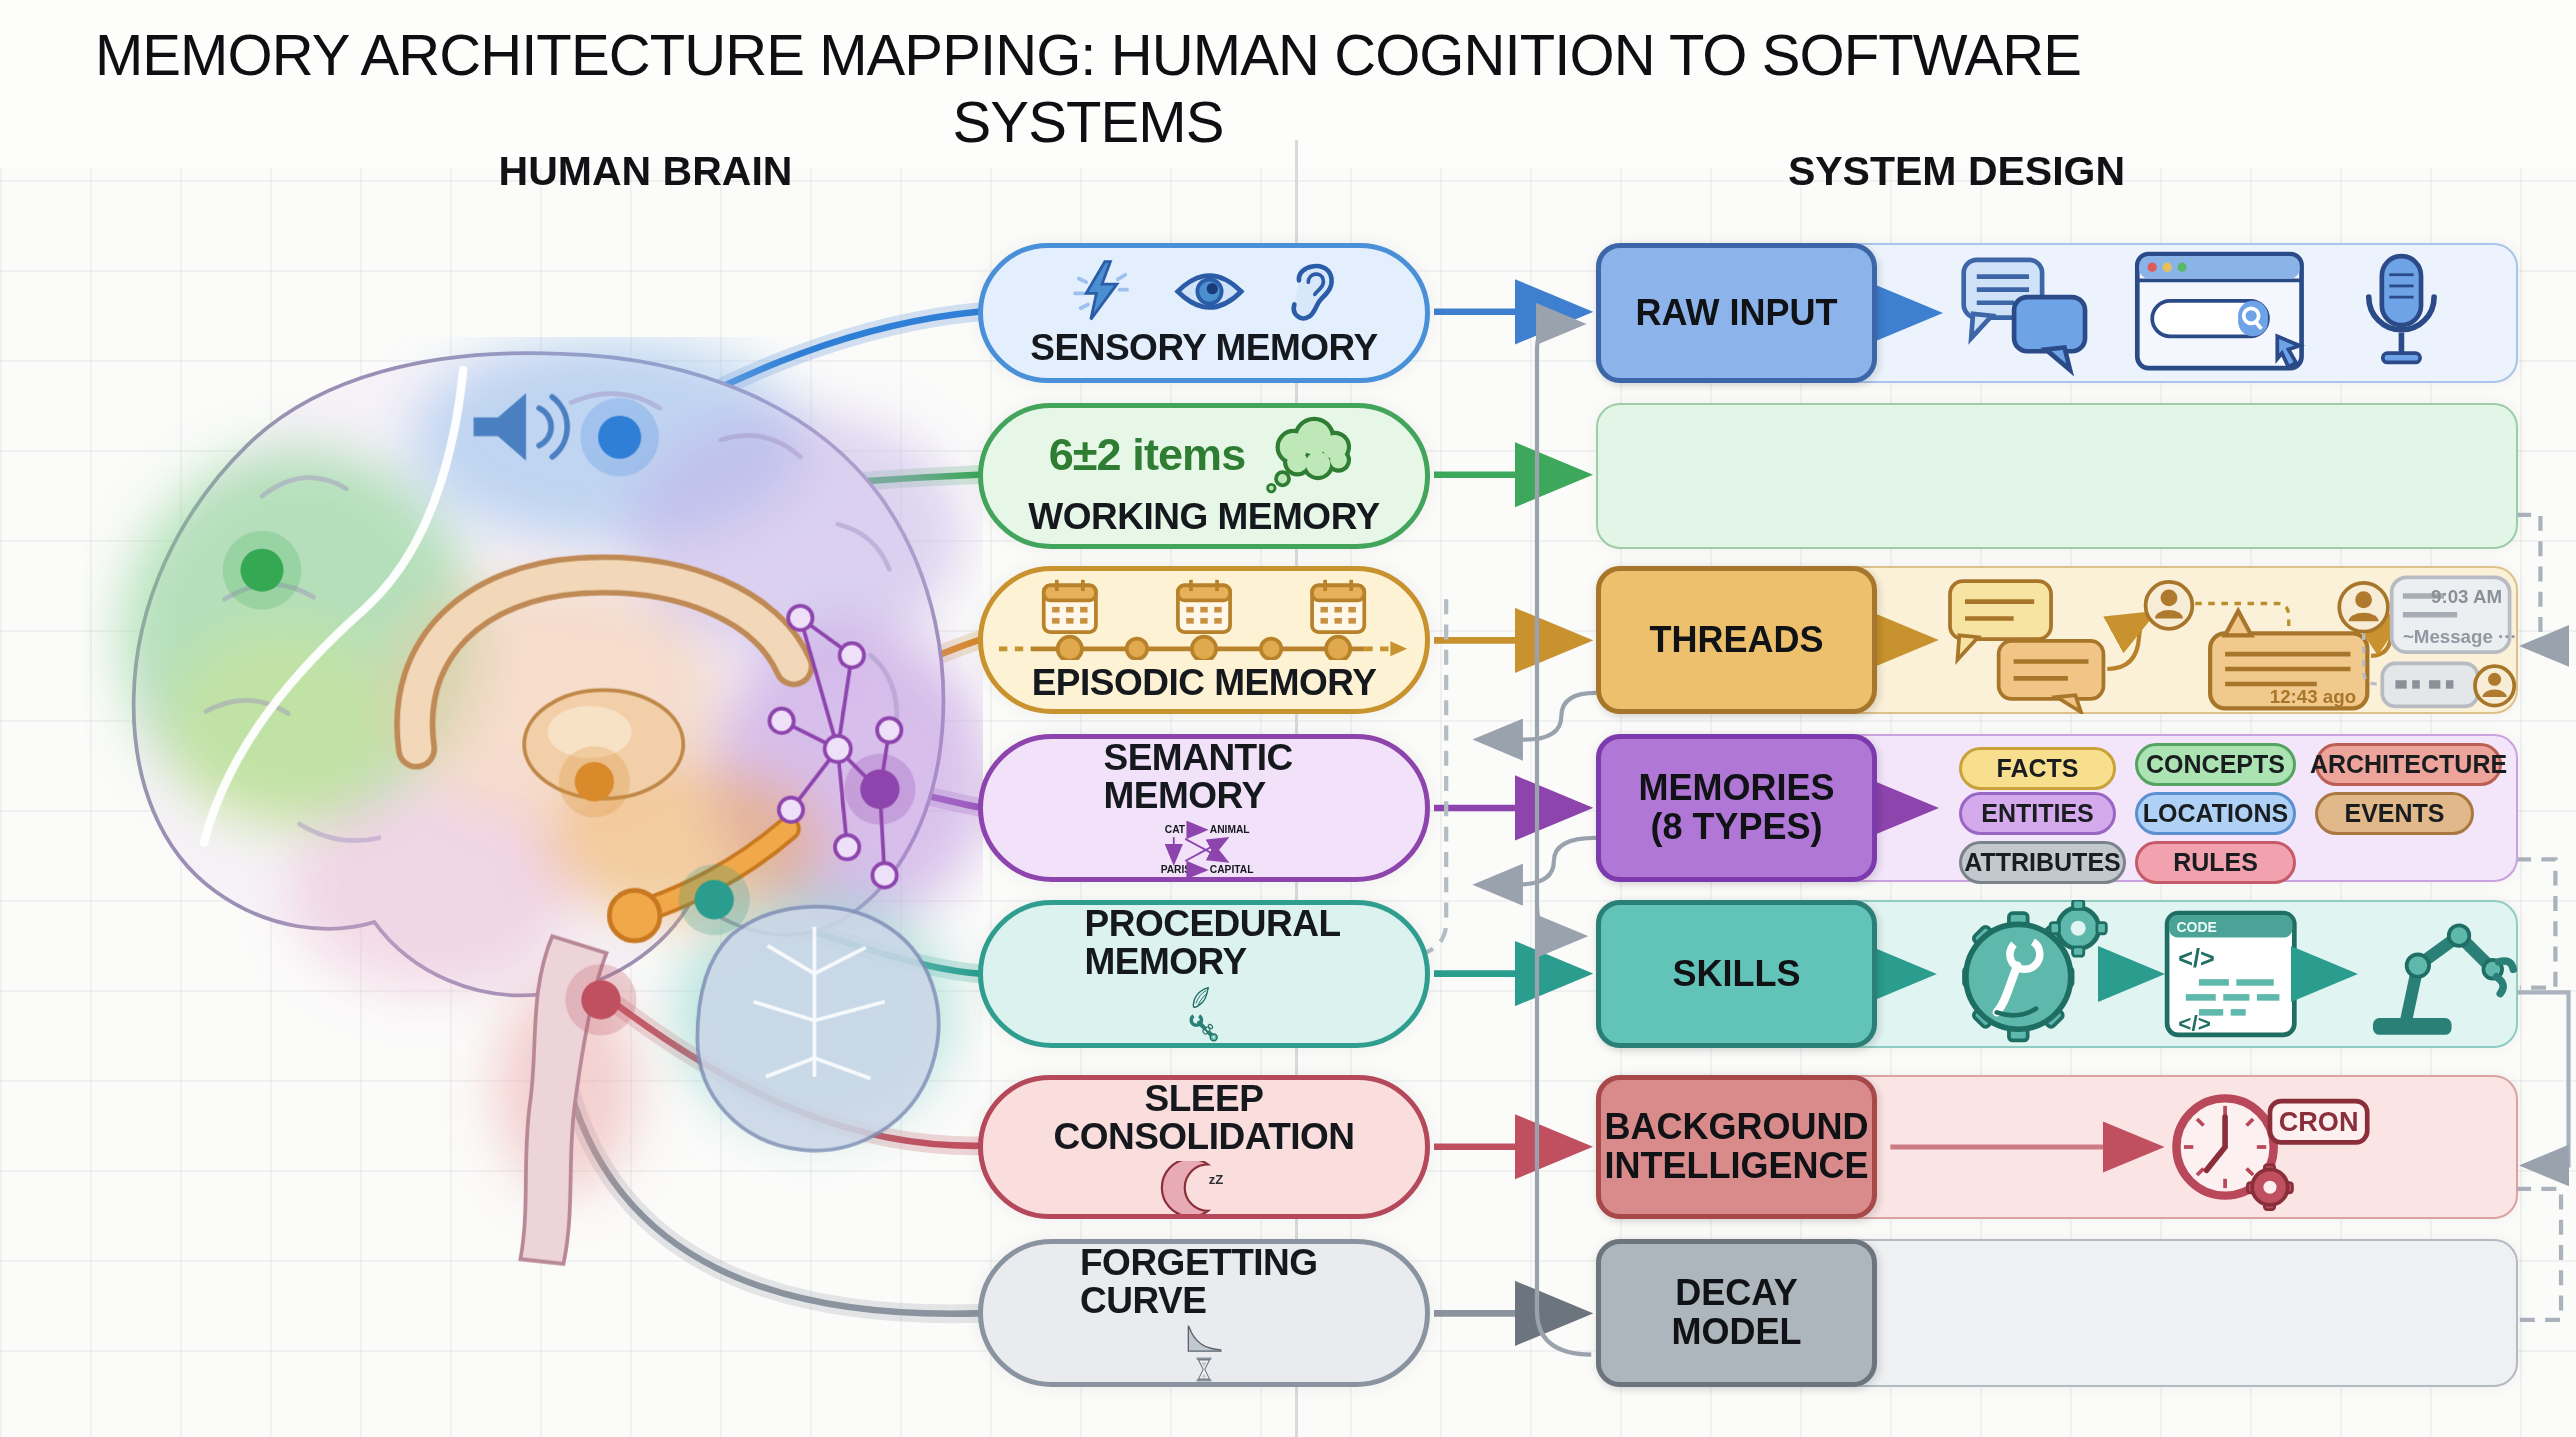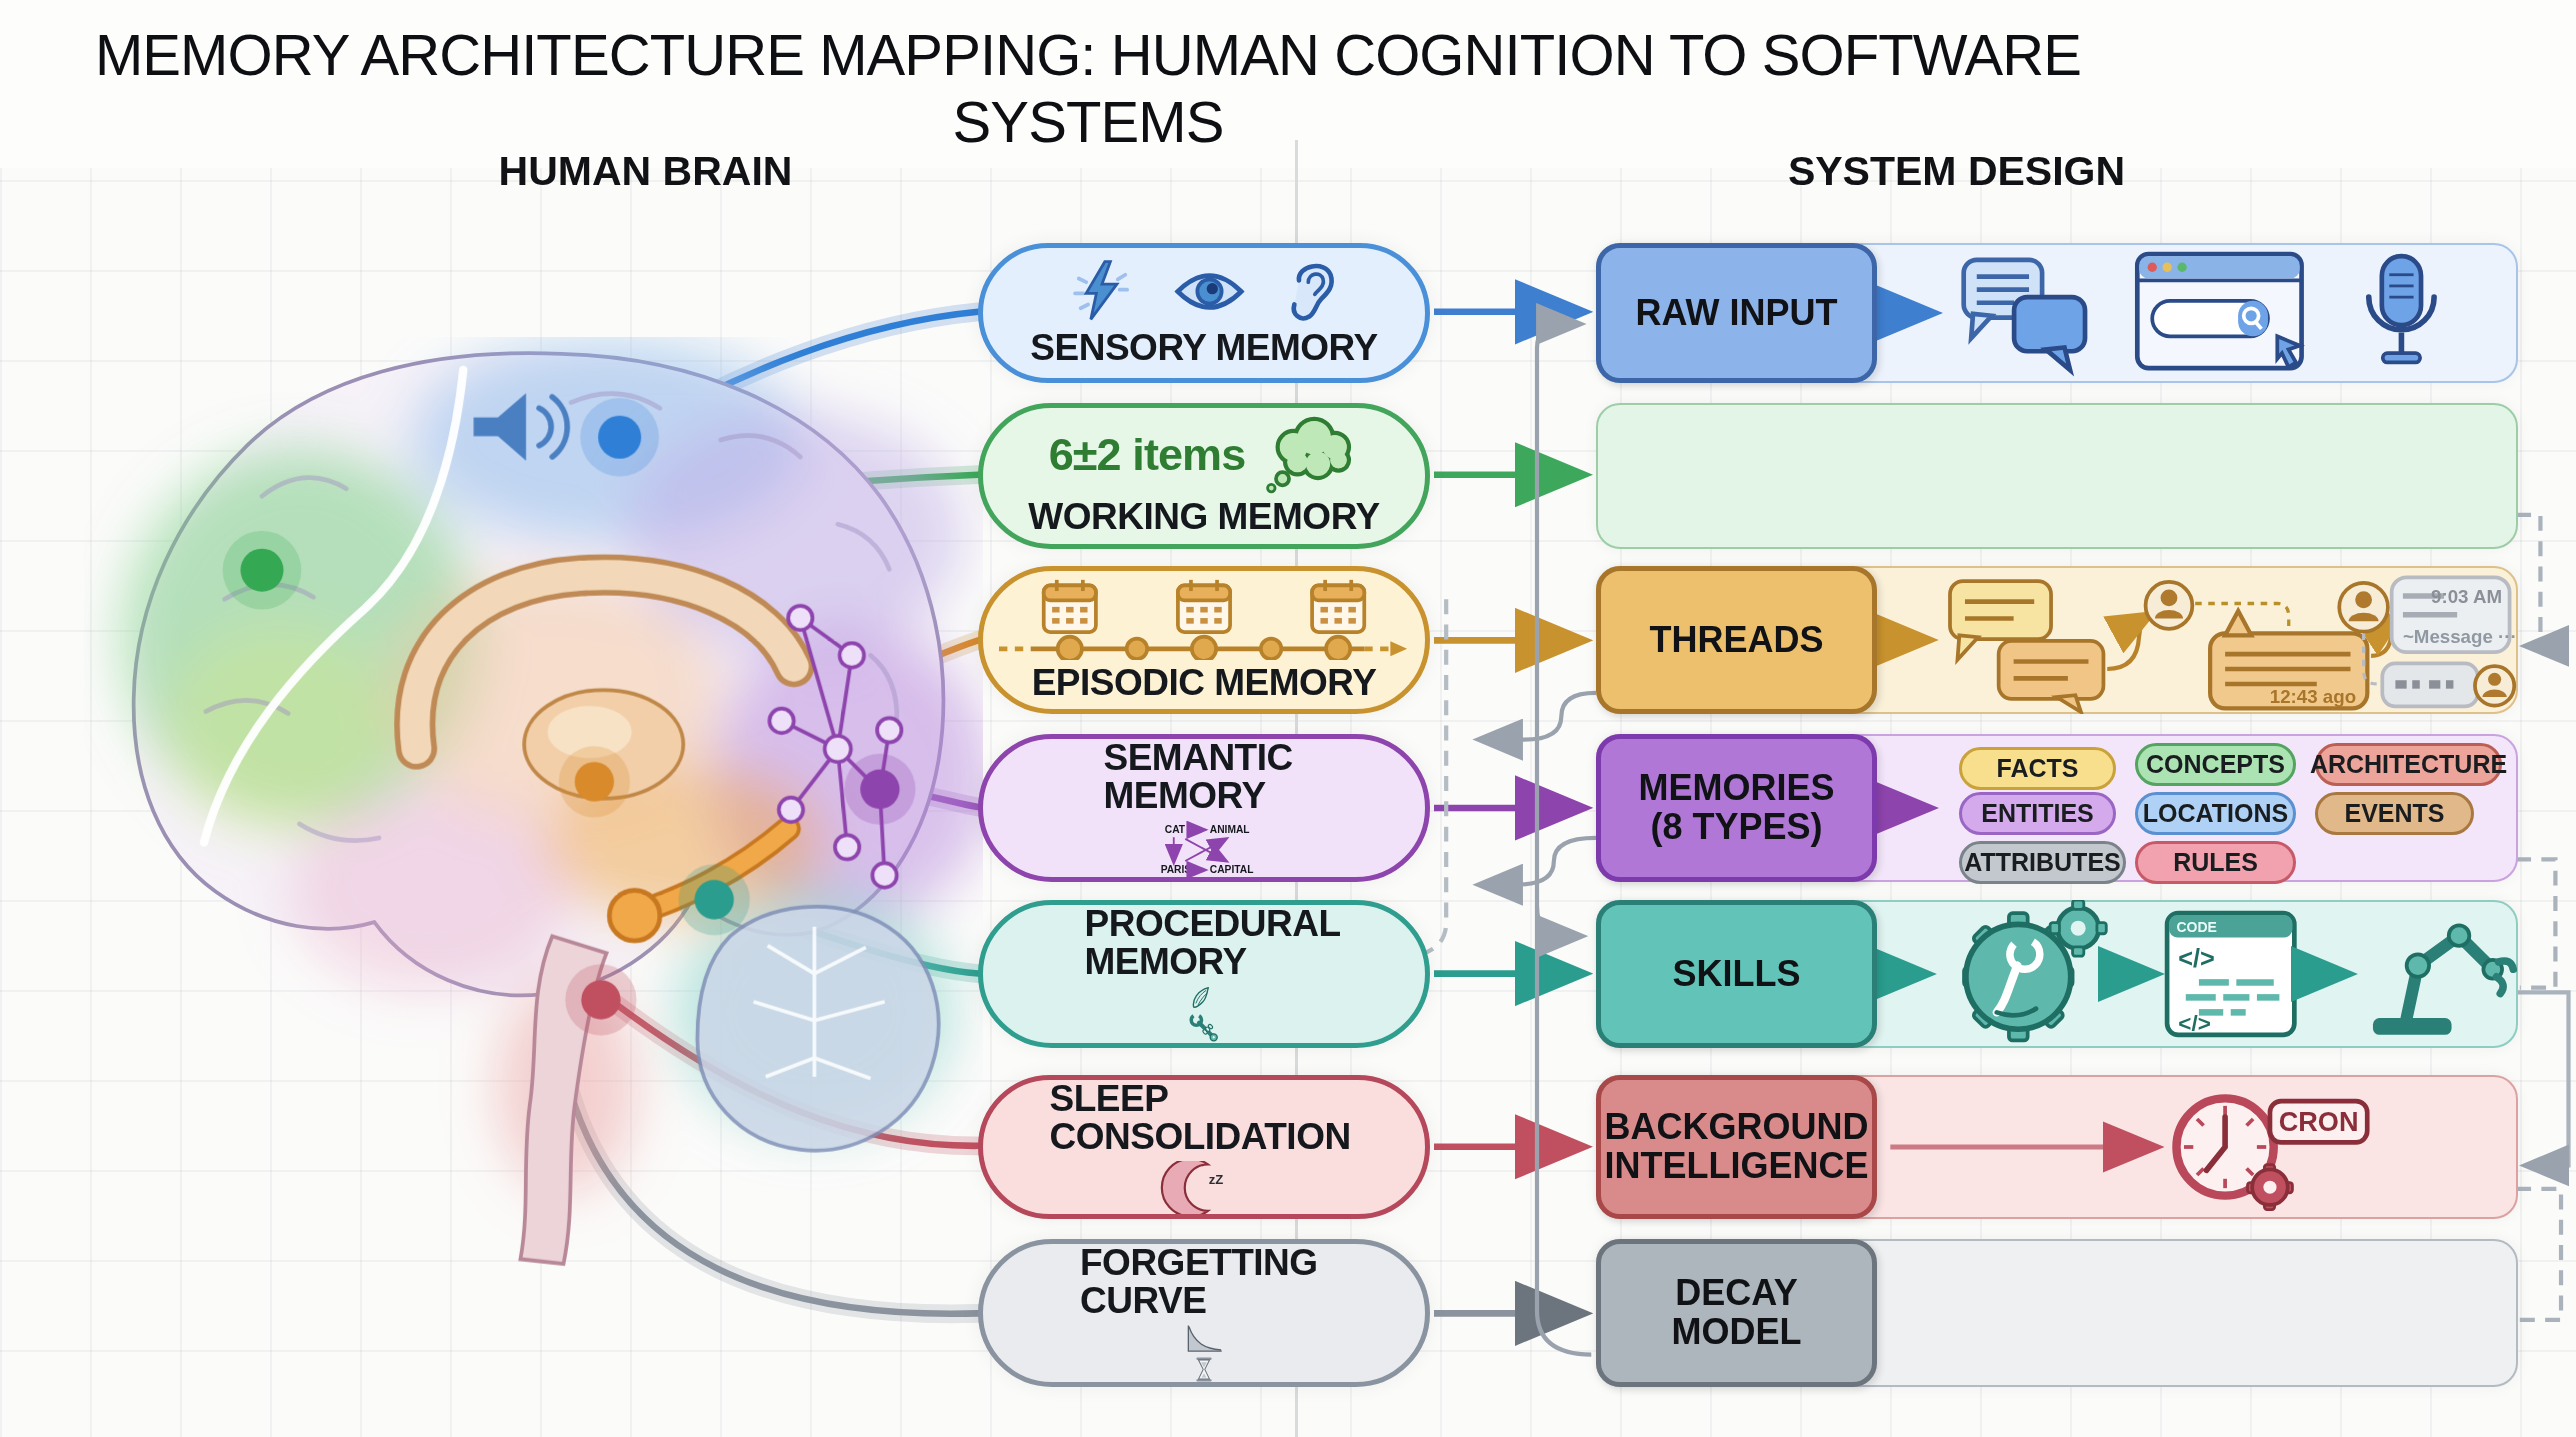--- a/index.html
+++ b/index.html
@@ -385,21 +385,21 @@
     <circle cx="90" cy="90" r="13" fill="#5fb8ac" stroke="#1f6e64" stroke-width="5"></circle>
     <circle cx="90" cy="90" r="4" fill="#ffffff"></circle>
     <g fill="#d9f2ee" stroke="#1f6e64" stroke-width="4">
       <ellipse cx="58" cy="70" rx="9" ry="6" transform="rotate(45 58 70)"></ellipse>
       <ellipse cx="68" cy="60" rx="9" ry="6" transform="rotate(45 68 60)"></ellipse>
       <ellipse cx="78" cy="50" rx="9" ry="6" transform="rotate(45 78 50)"></ellipse>
     </g>
   </svg>
 </div>
 
-<div class="pill cols" style="top:1075px;height:144px;--pc:#b5485a;--pb:#fadddd;">
+<div class="pill cols" style="top:1075px;height:144px;text-align:center;--pc:#b5485a;--pb:#fadddd;">
   <div class="pill-label" style="width:309px;">SLEEP CONSOLIDATION</div>
   <svg width="122" height="114" viewBox="0 0 130 122">
     <path d="M 74 8 A 53 53 0 1 0 74 114 A 66 66 0 1 1 74 8 Z" fill="#e8aab4" stroke="#8a2f3a" stroke-width="5"></path>
     <text x="76" y="52" font-size="30" font-weight="800" fill="#2a2e33">zZ</text>
   </svg>
 </div>
 
 <div class="pill cols" style="top:1239px;height:148px;--pc:#8a94a0;--pb:#e9ebee;">
   <div class="pill-label" style="width:248px;">FORGETTING CURVE</div>
   <svg width="131" height="103" viewBox="0 0 140 110">

